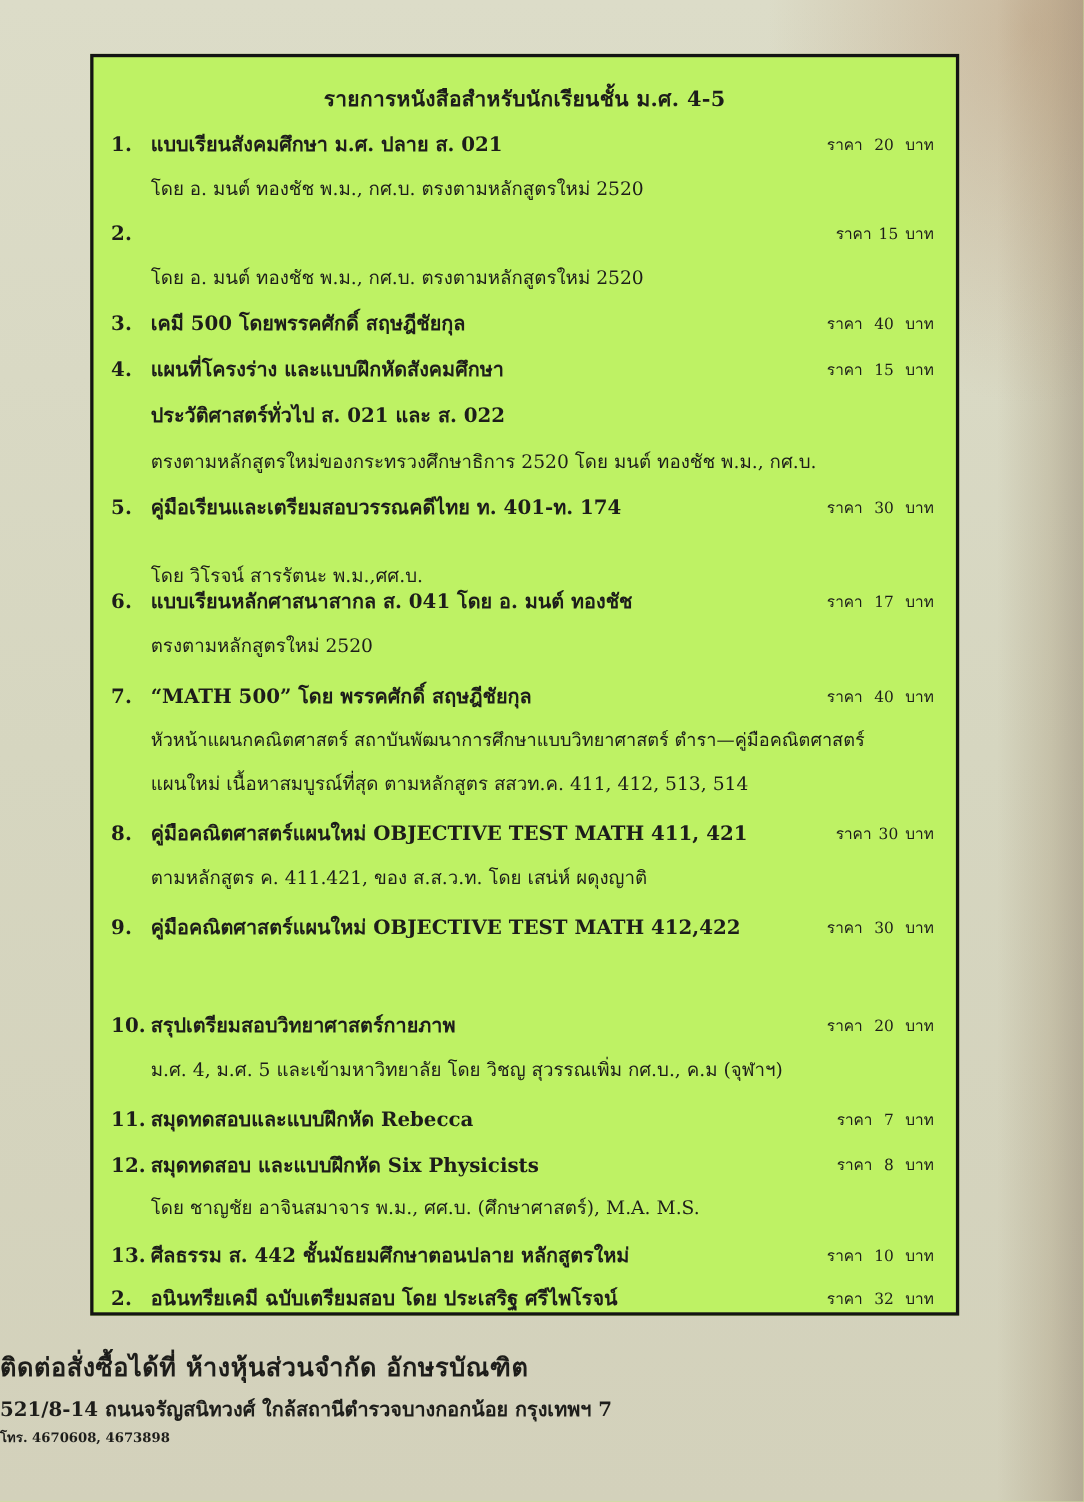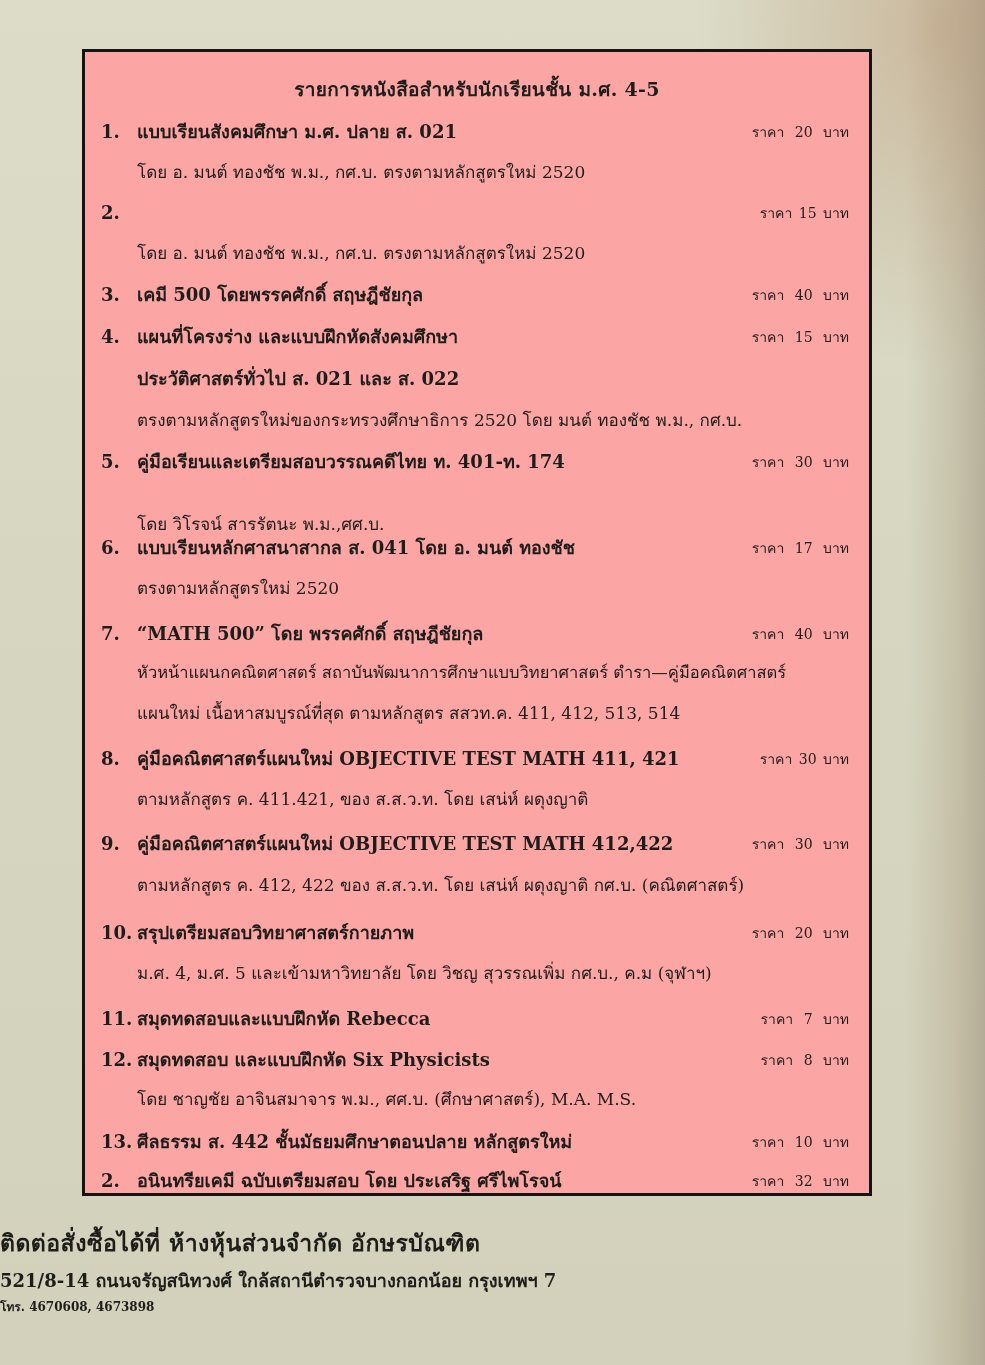--- a/index.html
+++ b/index.html
@@ -20,21 +20,21 @@
       color: #1d1d1a;
     }
     .frame {
       position: absolute;
       left: 82px;
       top: 49px;
       width: 790px;
       height: 1147px;
       border: 3px solid #141414;
       box-sizing: border-box;
-      background: #fca5a5;
+      background: #bef264;
     }
     .heading {
       position: absolute;
       left: 0;
       right: 0;
       top: 22px;
       text-align: center;
       font-size: 19px;
       font-weight: bold;
       letter-spacing: 0.3px;
@@ -160,23 +160,20 @@
   </div>
   <div class="line" style="top:732px">
     <span class="sub">ตามหลักสูตร ค. 411.421, ของ ส.ส.ว.ท. โดย เสน่ห์ ผดุงญาติ</span>
   </div>
 
   <div class="line" style="top:777px">
     <span class="num">9.</span>
     <span class="title">คู่มือคณิตศาสตร์แผนใหม่ OBJECTIVE TEST MATH 412,422</span>
     <span class="price">ราคา 30 บาท</span>
   </div>
-  <div class="line" style="top:818px">
-    <span class="sub">ตามหลักสูตร ค. 412, 422 ของ ส.ส.ว.ท. โดย เสน่ห์ ผดุงญาติ กศ.บ. (คณิตศาสตร์)</span>
-  </div>
 
   <div class="line" style="top:866px">
     <span class="num">10.</span>
     <span class="title">สรุปเตรียมสอบวิทยาศาสตร์กายภาพ</span>
     <span class="price">ราคา 20 บาท</span>
   </div>
   <div class="line" style="top:906px">
     <span class="sub">ม.ศ. 4, ม.ศ. 5 และเข้ามหาวิทยาลัย โดย วิชญ สุวรรณเพิ่ม กศ.บ., ค.ม (จุฬาฯ)</span>
   </div>
 

